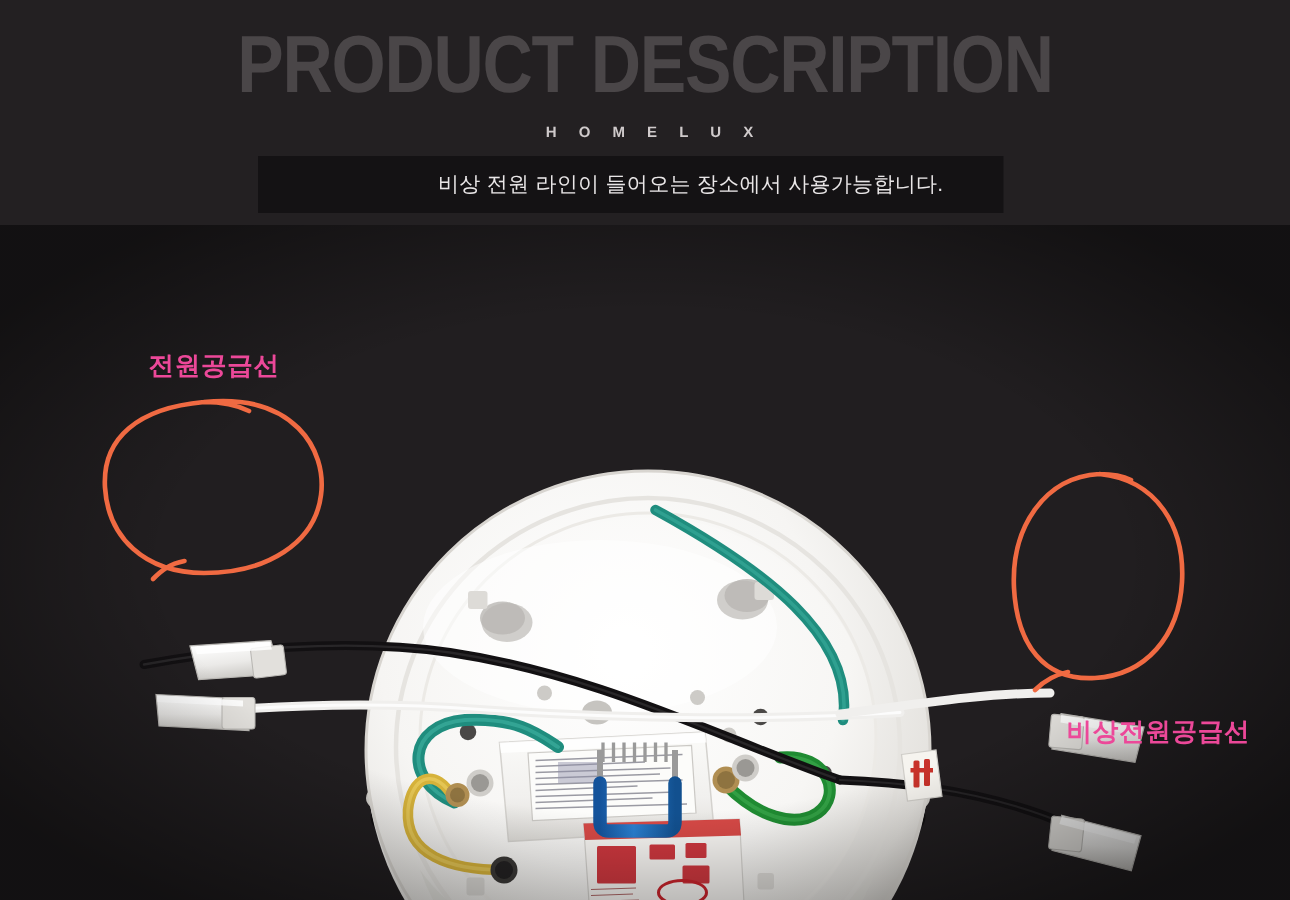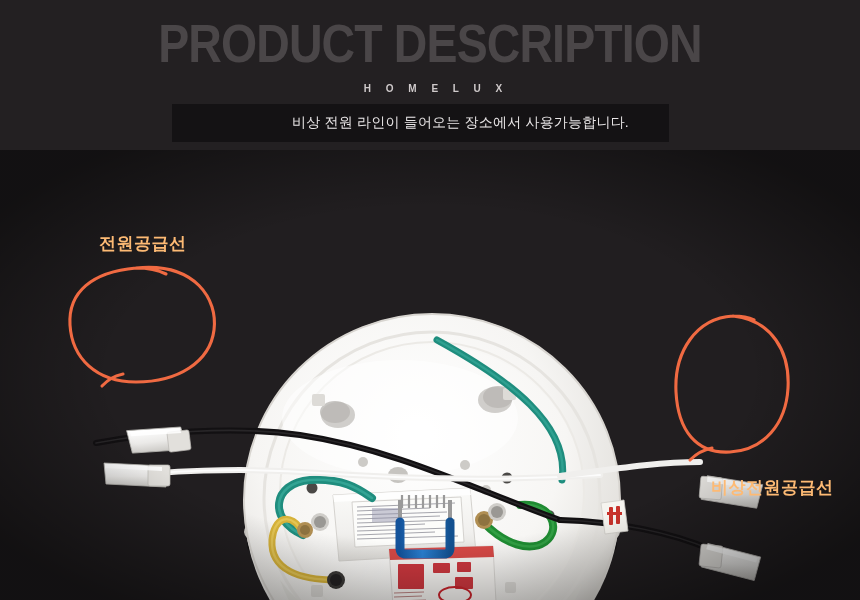--- a/index.html
+++ b/index.html
@@ -36,21 +36,21 @@
     font-size:14px;color:#e9e6e7;letter-spacing:0.2px;white-space:nowrap;margin-left:40px;
   }
 
   
   .stage{position:absolute;left:0;top:150px;width:860px;height:450px;overflow:hidden;}
   .photo-svg{position:absolute;left:0;top:0;width:860px;height:450px;display:block;}
 
   
   .anno{
     position:absolute;z-index:60;white-space:nowrap;
-    font-size:17px;font-weight:bold;color:#fdba74;
+    font-size:17px;font-weight:bold;color:#ec4899;
     letter-spacing:0.5px;
   }
   .anno-left{left:99px;top:232px;}
   .anno-right{left:711px;top:476px;}
   .ellipse-layer{position:absolute;left:0;top:0;width:860px;height:600px;z-index:55;pointer-events:none;}
 </style>
 </head>
 <body>
 
 <div id="page">

